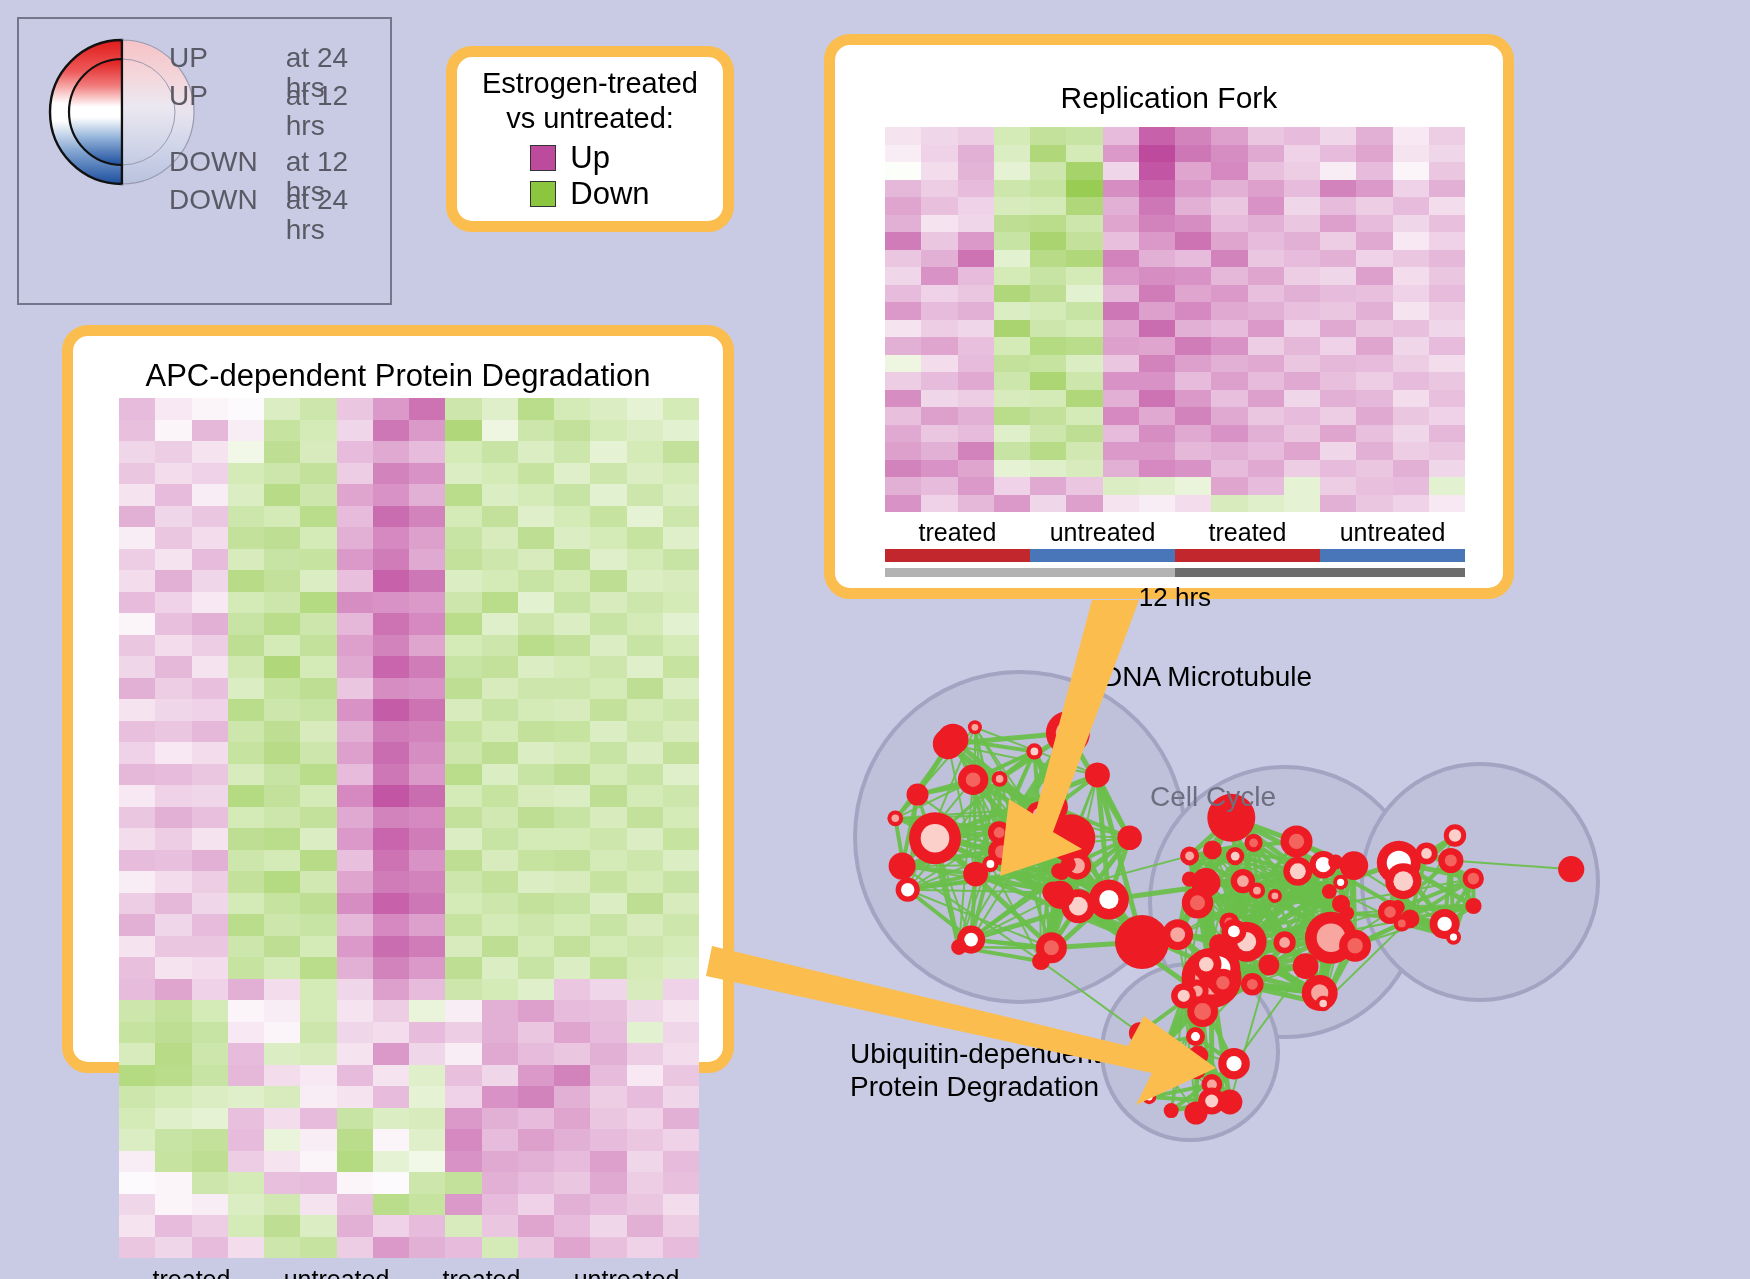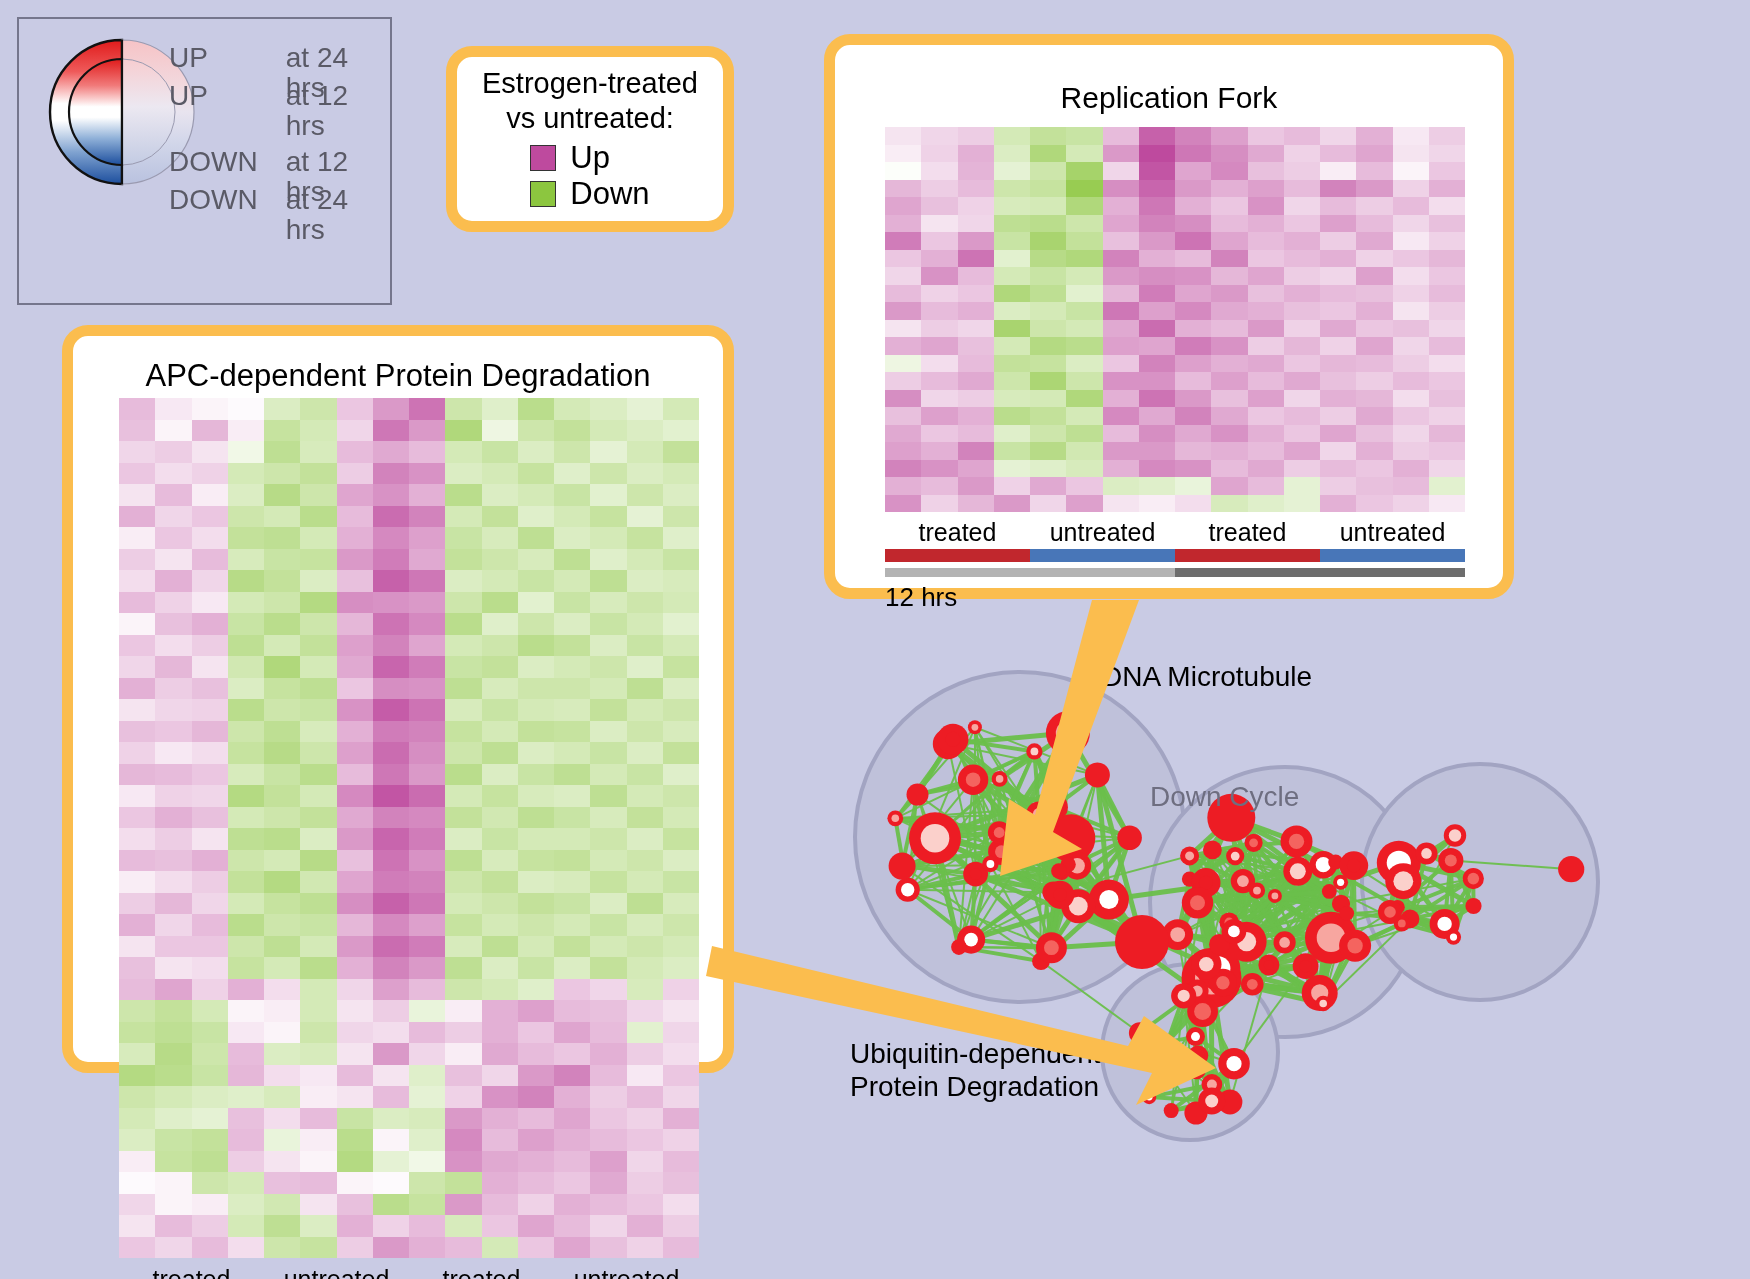--- a/index.html
+++ b/index.html
@@ -75,21 +75,21 @@
   .hm-axis{position:absolute;}
   .hm-groups{display:flex;width:100%;}
   .hm-groups > div{
     flex:1;text-align:center;font-size:25px;color:#000;line-height:30px;
   }
   .hm-bar{display:flex;width:100%;height:13px;margin-top:2px;}
   .hm-bar > div{height:100%;}
   .hm-bar2{display:flex;width:100%;height:9px;margin-top:6px;}
   .hm-bar2 > div{height:100%;}
   .hm-times{display:flex;width:100%;margin-top:3px;}
-  .hm-times > div{flex:1;text-align:left;font-size:26px;color:#000;line-height:34px;}
+  .hm-times > div{flex:1;text-align:center;font-size:26px;color:#000;line-height:34px;}
 
   
   #network{position:absolute;left:790px;top:612px;width:960px;height:667px;}
   #network svg{display:block;}
 
   .net-label{position:absolute;font-size:28px;line-height:33px;white-space:pre-line;}
   #lbl-dna{left:312px;top:48px;color:#000;}
   #lbl-cc{left:360px;top:168px;color:#6e6e80;}
   #lbl-mt{left:590px;top:367px;color:#6e6e80;text-align:right;width:160px;}
   #lbl-ub{left:60px;top:425px;color:#000;}
@@ -1990,21 +1990,21 @@
           <circle cx="421.7" cy="489.0" r="6.5" fill="#fbd0cb"></circle>
           <circle cx="393.7" cy="383.8" r="12.6" fill="#ed1c24"></circle>
           <circle cx="393.7" cy="383.8" r="6.1" fill="#fbd0cb"></circle>
           <circle cx="352.0" cy="330.0" r="27.0" fill="#ed1c24"></circle>
           <circle cx="600.0" cy="300.0" r="12.0" fill="#ed1c24"></circle>
           <circle cx="600.0" cy="300.0" r="5.8" fill="#f4645f"></circle>
         </g>
     </svg>
 
     <div class="net-label" id="lbl-dna">DNA Microtubule</div>
-    <div class="net-label" id="lbl-cc">Down Cycle</div>
+    <div class="net-label" id="lbl-cc">Cell Cycle</div>
     <div class="net-label" id="lbl-ub">Ubiquitin-dependent
 Protein Degradation</div>
   </div>
 
   <svg class="arrow" width="1750" height="1279" viewBox="0 0 1750 1279">
 
     <polygon fill="#fbbd4e" points="1092,600 1139,600 1053,832 1082,849 1000,876 1009,799 1035,815"></polygon>
 
     <polygon fill="#fbbd4e" points="712,946 1128,1046 1144,1016 1216,1068 1136,1105 1152,1073 706,976"></polygon>
   </svg>

